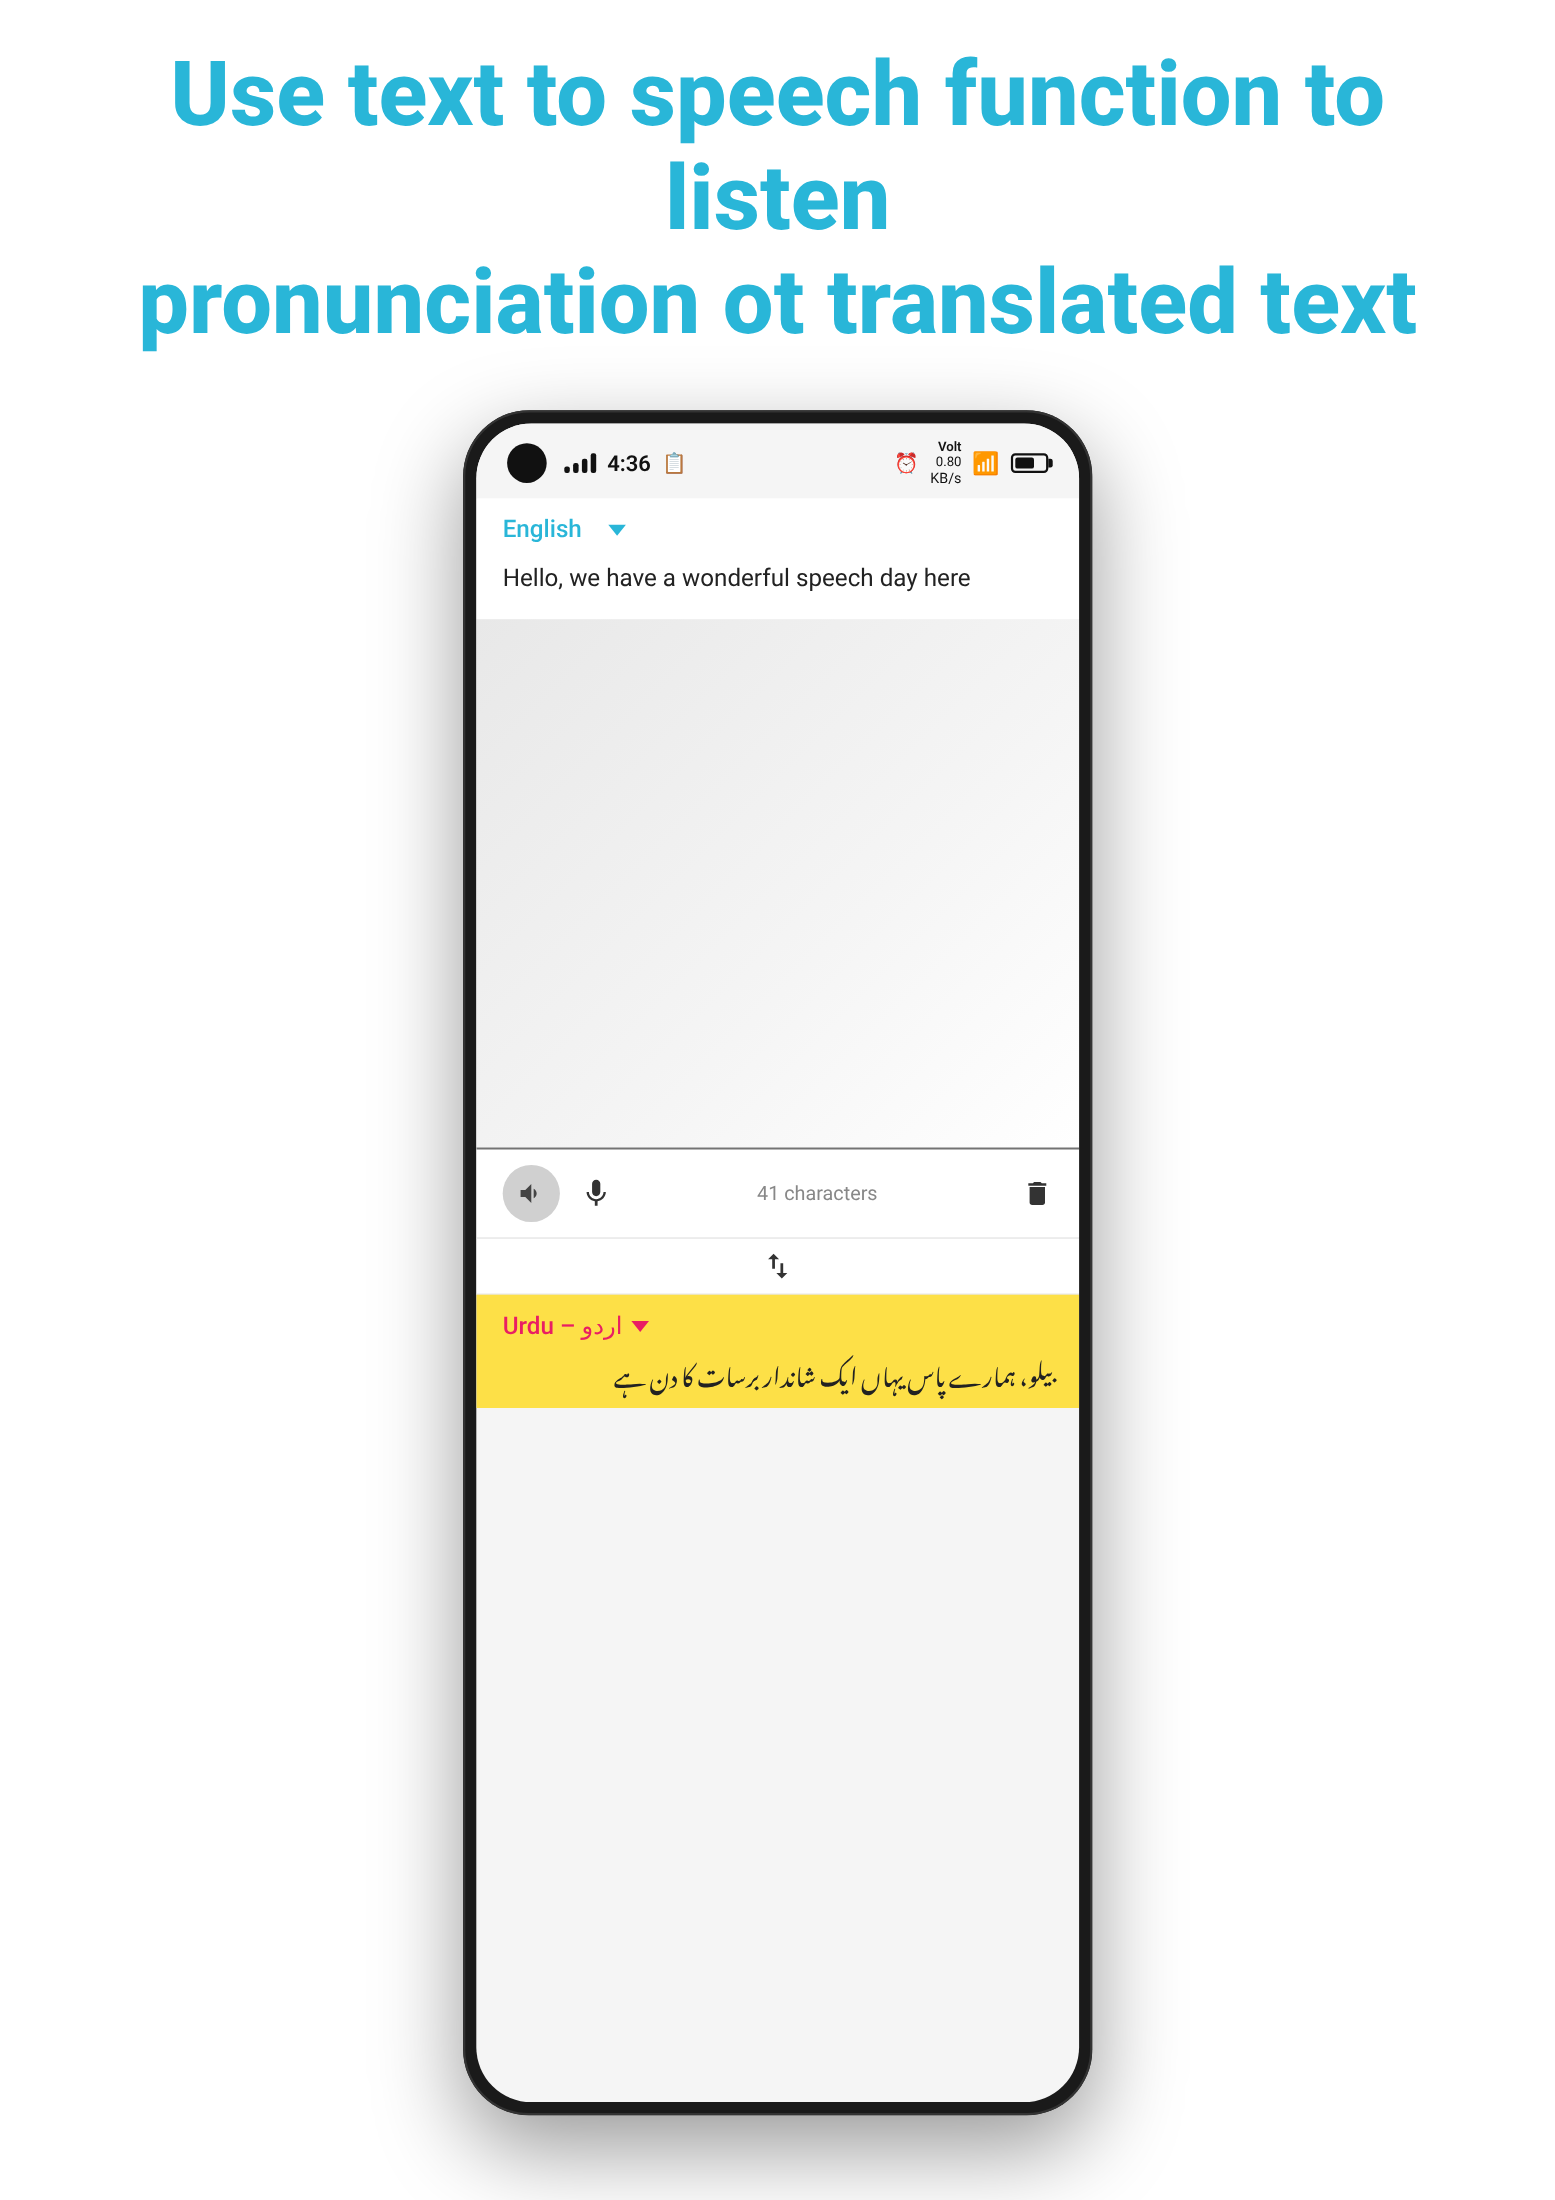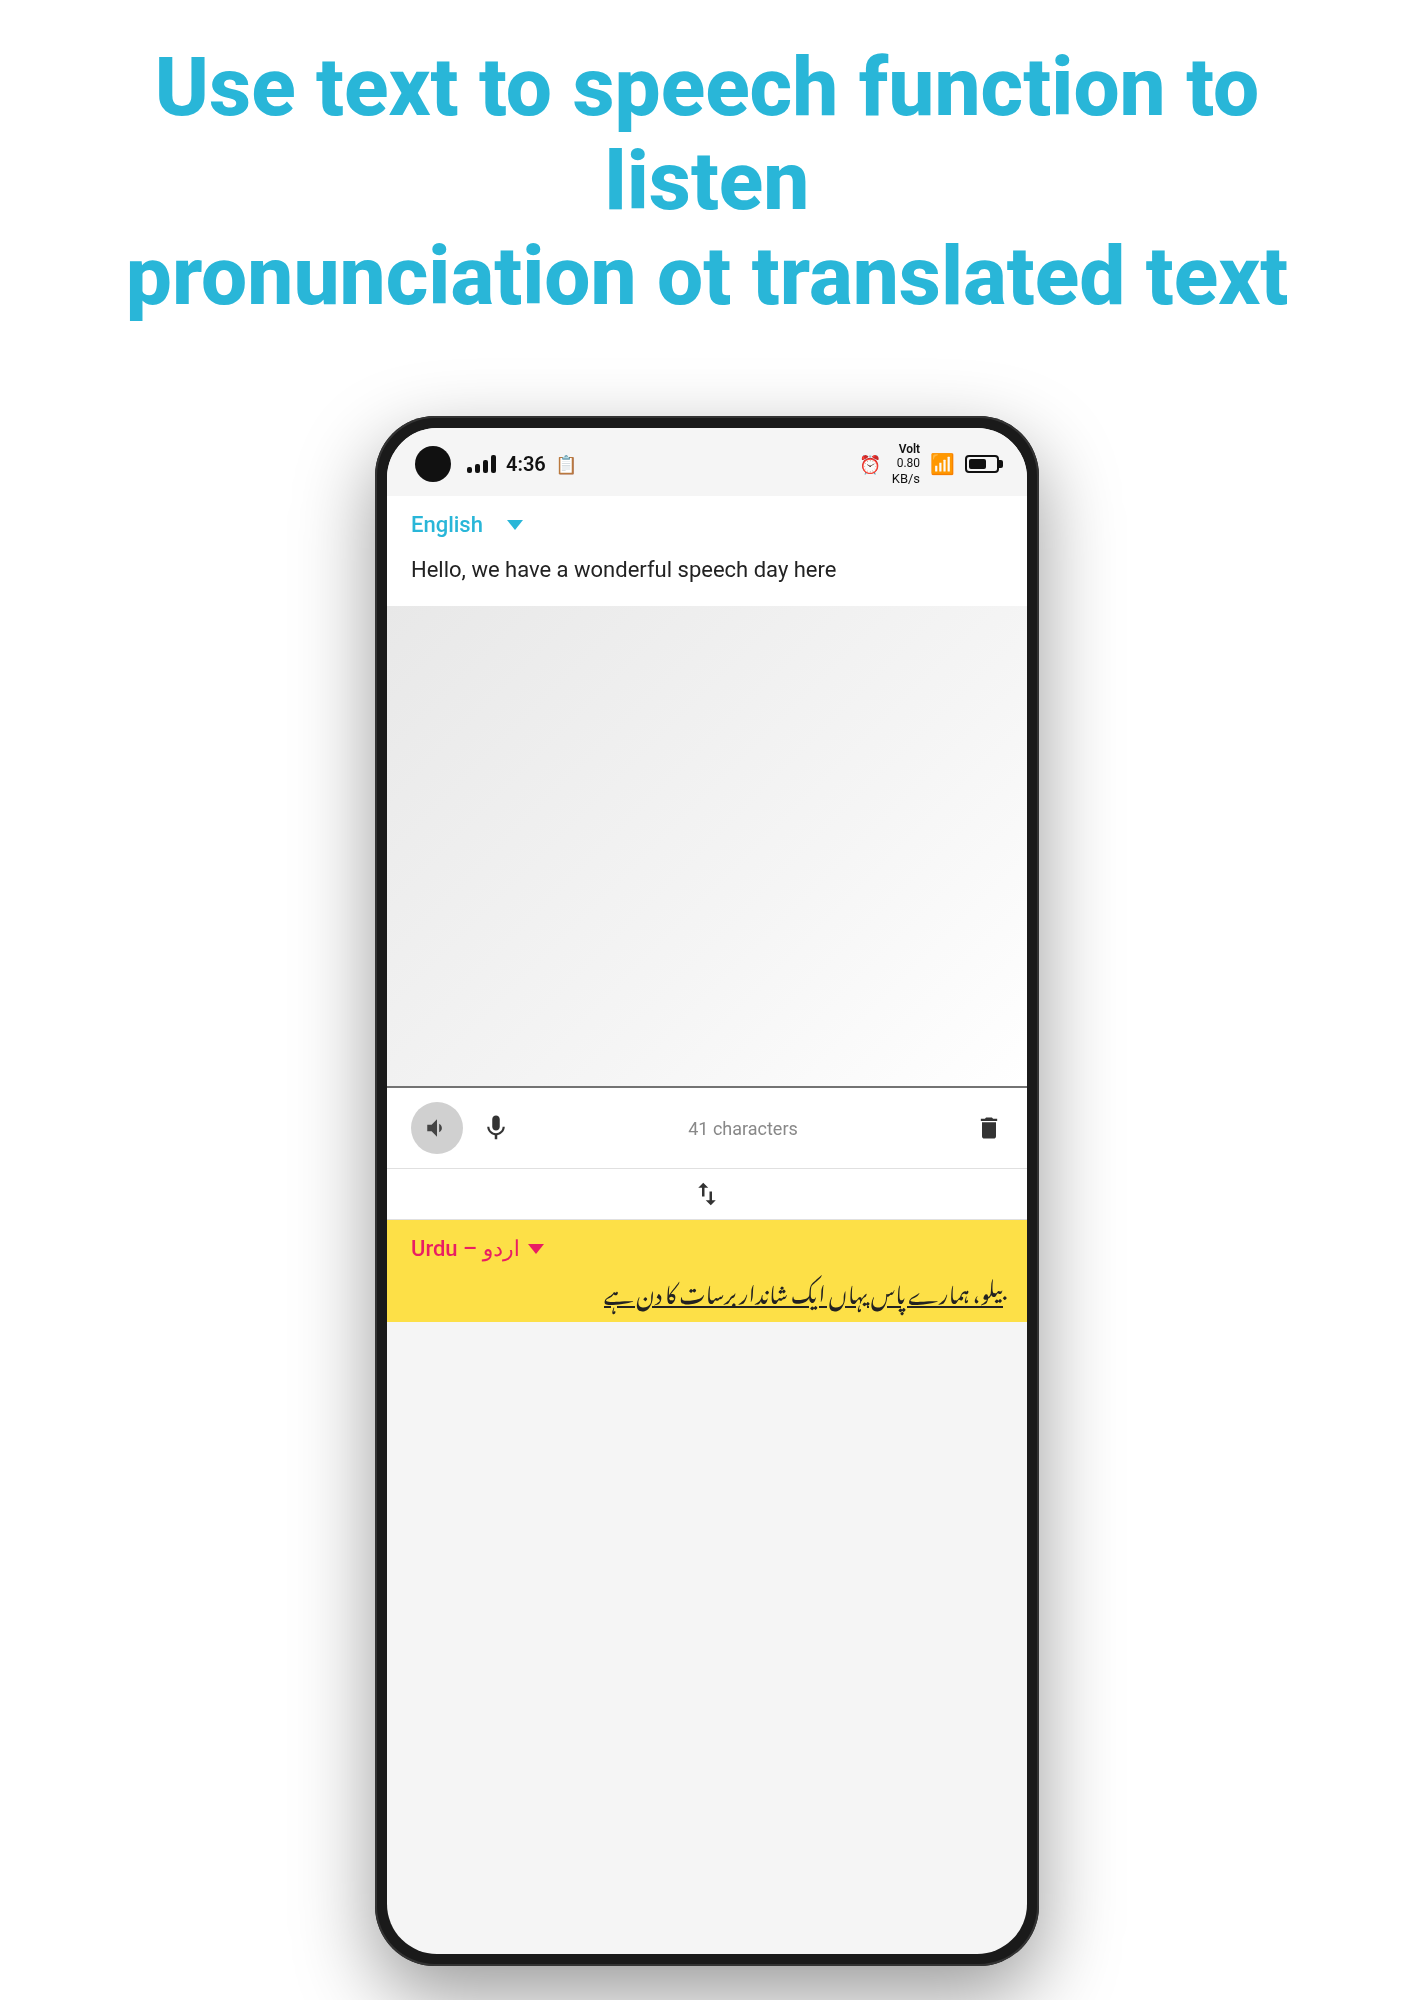--- a/index.html
+++ b/index.html
@@ -29,28 +29,27 @@
 
     
     .phone-wrapper {
       display: flex;
       justify-content: center;
       align-items: flex-start;
       margin-top: 20px;
     }
 
     .phone-outer {
-      width: 664px;
+      width: 572px;
       height: 1550px;
       background: #1a1a1a;
       border-radius: 60px;
       position: relative;
       box-shadow: 0 30px 80px rgba(0,0,0,0.4), inset 0 0 0 2px #333;
       overflow: hidden;
-      margin-top: 43px;
     }
 
     
     .phone-outer::after {
       content: '';
       position: absolute;
       right: -8px;
       top: 400px;
       width: 8px;
       height: 80px;
@@ -342,21 +341,20 @@
       border-top: 10px solid #e91e63;
     }
 
     .target-text {
       font-size: 22px;
       color: #222;
       line-height: 1.5;
       direction: rtl;
       text-align: right;
       font-family: 'Noto Nastaliq Urdu', Arial, sans-serif;
-      text-decoration: underline;
     }
   </style>
 </head>
 <body>
 
 <div>
 
   <div class="page-header">
     <h1>
       <span>Use text to speech function to listen</span><br>

